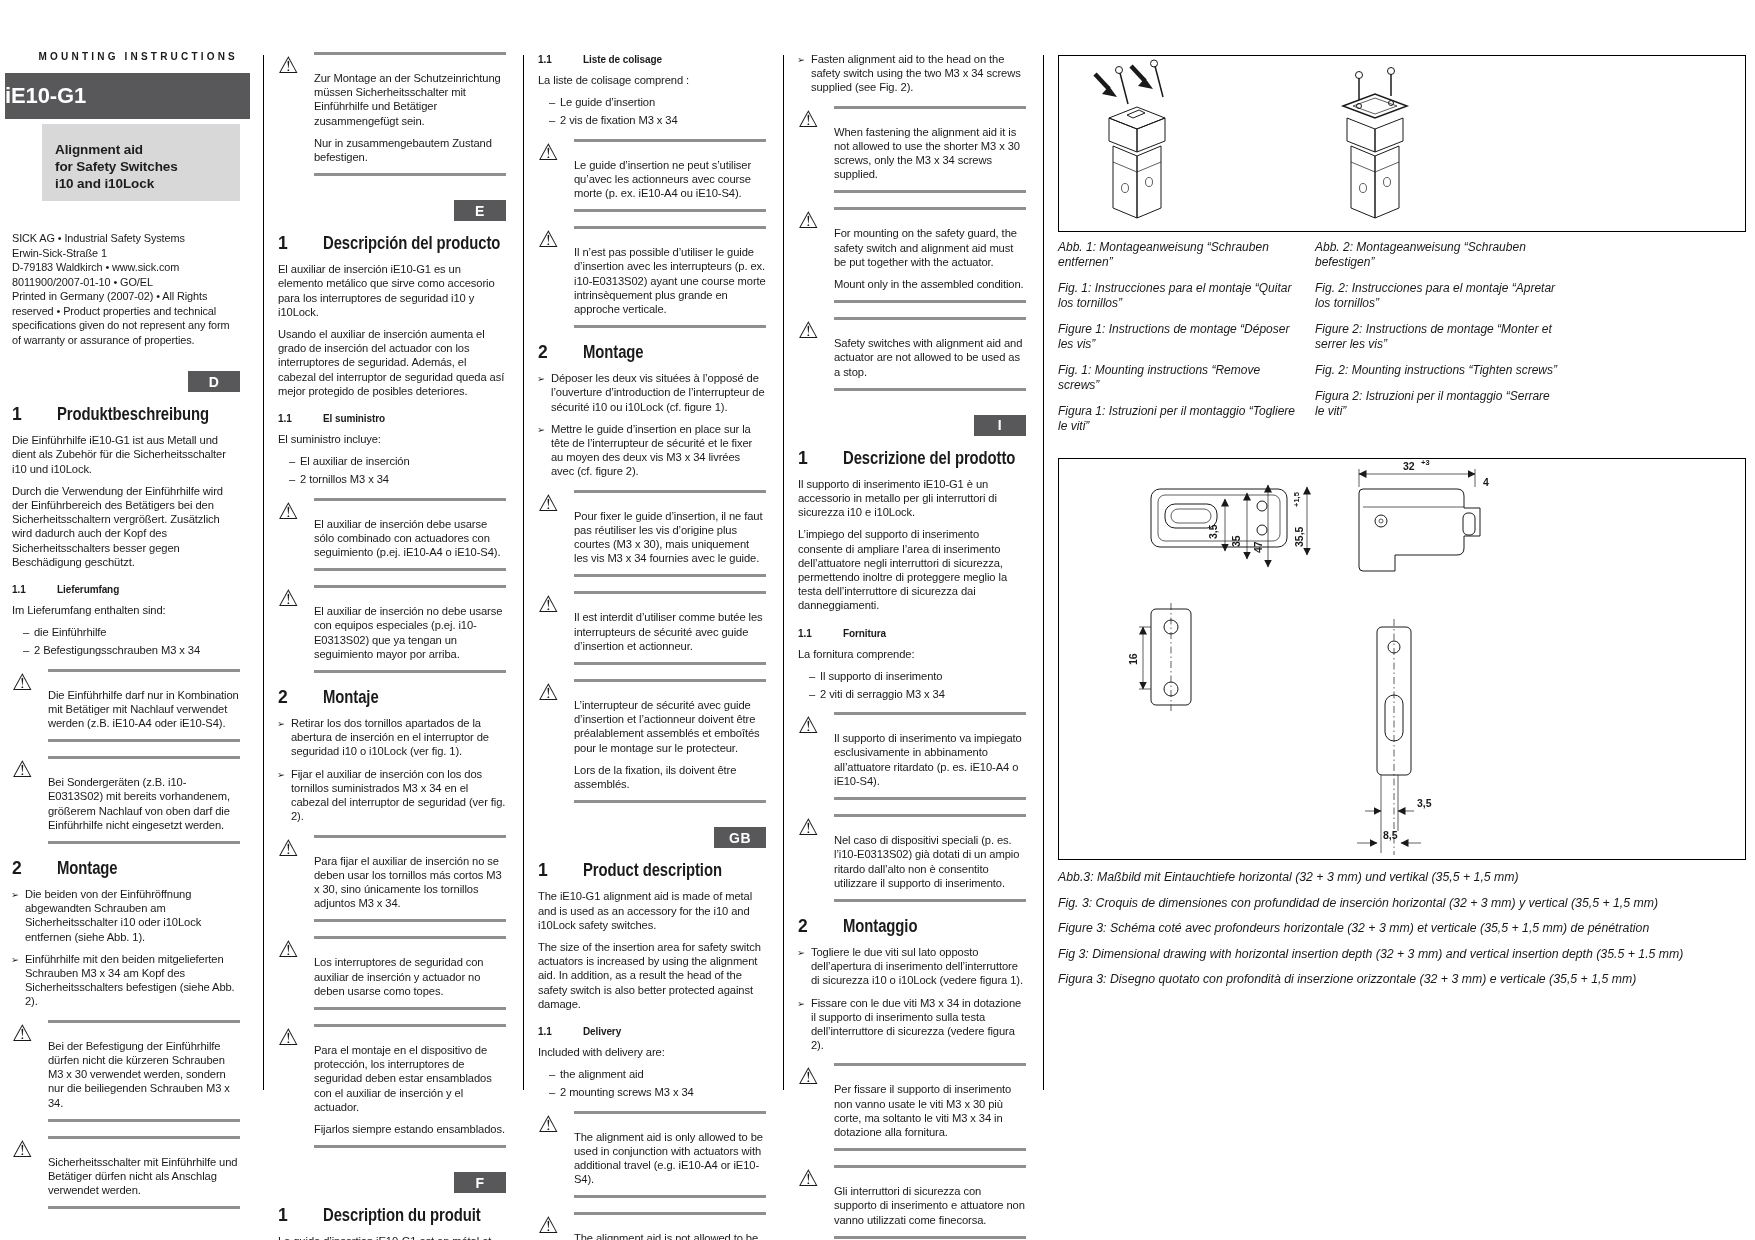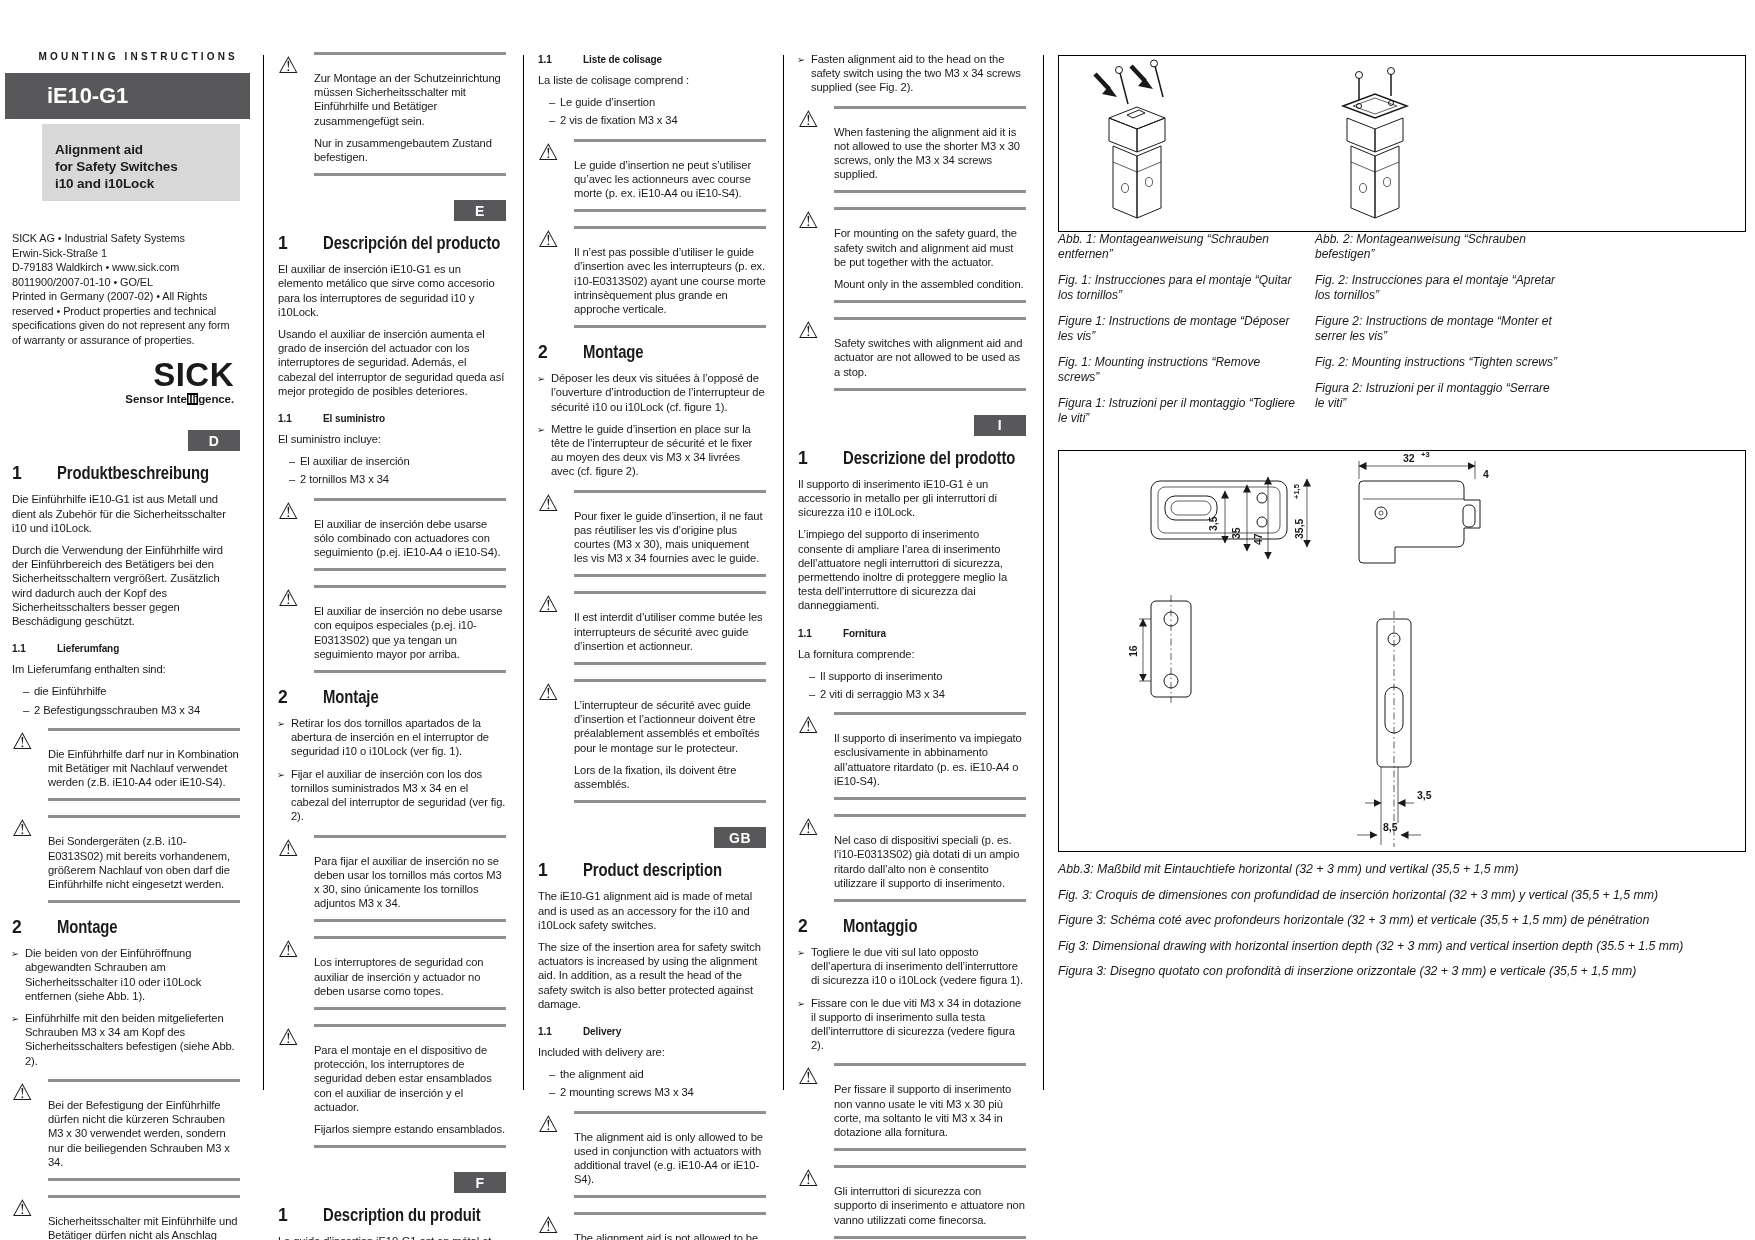--- a/index.html
+++ b/index.html
@@ -6,21 +6,21 @@
     --brand_box:#58585a; --subtitle_box:#d8d8d8; --rule_gray:#8f8f8f; --ink:#1a1a1a; --line:#000000;
   }
   html,body{margin:0;padding:0;background:#fff;}
   body{width:1755px;height:1240px;position:relative;overflow:hidden;
        font-family:"Liberation Sans","DejaVu Sans",sans-serif;color:var(--ink);}
   .vrule{position:absolute;top:55px;height:1035px;width:1px;background:var(--line);}
   .col{position:absolute;top:50px;width:228px;font-size:11.2px;line-height:14.2px;letter-spacing:-0.1px;}
   
   .kicker{font-size:10px;font-weight:bold;letter-spacing:3.2px;text-align:right;padding-right:2px;white-space:nowrap;}
   .product-box{margin:9px 0 0 -7px;width:245px;height:46px;background:var(--brand_box);color:#fff;
-               font-size:22px;font-weight:bold;display:flex;align-items:center;padding-left:42px;box-sizing:border-box;}
+               font-size:22px;font-weight:bold;display:flex;align-items:center;box-sizing:border-box;}
   .subtitle-box{margin:5px 0 0 30px;width:198px;background:var(--subtitle_box);box-sizing:border-box;
                 padding:17px 6px 9px 13px;font-size:13.5px;font-weight:bold;line-height:17px;color:#1d1d1b;}
   .pub{margin-top:30px;font-size:10.9px;line-height:14.5px;}
   .logo{margin-top:13px;text-align:right;padding-right:6px;}
   .logo-word{font-size:33px;font-weight:bold;letter-spacing:0.5px;line-height:30px;}
   .logo-tag{font-size:11.5px;font-weight:bold;margin-top:2px;}
   .logo-tag .inv{background:#000;color:#fff;padding:0 1px;}
   
   .badge{width:52px;height:21px;background:var(--brand_box);color:#fff;font-weight:bold;font-size:14px;
          display:flex;align-items:center;justify-content:center;margin:24px 0 6px auto;letter-spacing:.5px;}
@@ -39,21 +39,21 @@
   .warn-icon::before{content:"⚠";font-family:"DejaVu Sans",sans-serif;font-size:23px;line-height:26px;}
   .warn-body{flex:1;border-top:3px solid var(--rule_gray);border-bottom:3px solid var(--rule_gray);padding:16px 0 9px;}
   .warn-body p{margin:0;}
   .warn-body p + p{margin-top:8px;}
   .mt0{margin-top:2px;}
   
   .figs{position:absolute;left:1058px;top:55px;width:688px;}
   .figbox{border:1px solid var(--line);box-sizing:border-box;background:#fff;}
   .f12{height:177px;}
   .f3{height:402px;margin-top:13px;}
-  .cap-cols{display:flex;gap:12px;margin-top:0;}
+  .cap-cols{display:flex;gap:12px;margin-top:8px;}
   .cap-col{width:245px;}
   .cap{font-style:italic;font-size:12px;line-height:15px;margin:0 0 11px;}
   .cap3{font-style:italic;font-size:12.3px;line-height:15.5px;margin:10px 0 0;}
   svg{display:block;}
   svg .ln{fill:none;stroke:#1a1a1a;stroke-width:1;}
   svg .ln15{fill:none;stroke:#1a1a1a;stroke-width:1.5;}
   svg .thin{fill:none;stroke:#1a1a1a;stroke-width:.7;}
   svg .dash{fill:none;stroke:#1a1a1a;stroke-width:.7;stroke-dasharray:7 3 1.5 3;}
   svg .fat{fill:none;stroke:#1a1a1a;stroke-width:4.5;}
   svg .fill{fill:#1a1a1a;stroke:none;}
@@ -77,24 +77,20 @@
     <div>Alignment aid</div>
     <div>for Safety Switches</div>
     <div>i10 and i10Lock</div>
   </div>
   <div class="pub">
     <div>SICK AG • Industrial Safety Systems</div>
     <div>Erwin-Sick-Straße 1</div>
     <div>D-79183 Waldkirch • www.sick.com</div>
     <div>8011900/2007-01-10 • GO/EL</div>
     <div>Printed in Germany (2007-02) • All Rights reserved • Product properties and technical specifications given do not represent any form of warranty or assurance of properties.</div>
-  </div>
-  <div class="logo">
-    <div class="logo-word">SICK</div>
-    <div class="logo-tag"><span>Sensor Inte</span><span class="inv">lli</span><span>gence.</span></div>
   </div>
   <div class="badge">D</div>
   <div class="h1">
       <span class="num">1</span>
       <span class="txt">Produktbeschreibung</span>
     </div>
   <p class="body">Die Einführhilfe iE10-G1 ist aus Metall und dient als Zubehör für die Sicherheitsschalter i10 und i10Lock.</p>
   <p class="body">Durch die Verwendung der Einführhilfe wird der Einführbereich des Betätigers bei den Sicherheitsschaltern vergrößert. Zusätzlich wird dadurch auch der Kopf des Sicherheitsschalters besser gegen Beschädigung geschützt.</p>
   <div class="h2">
       <span class="num">1.1</span>

